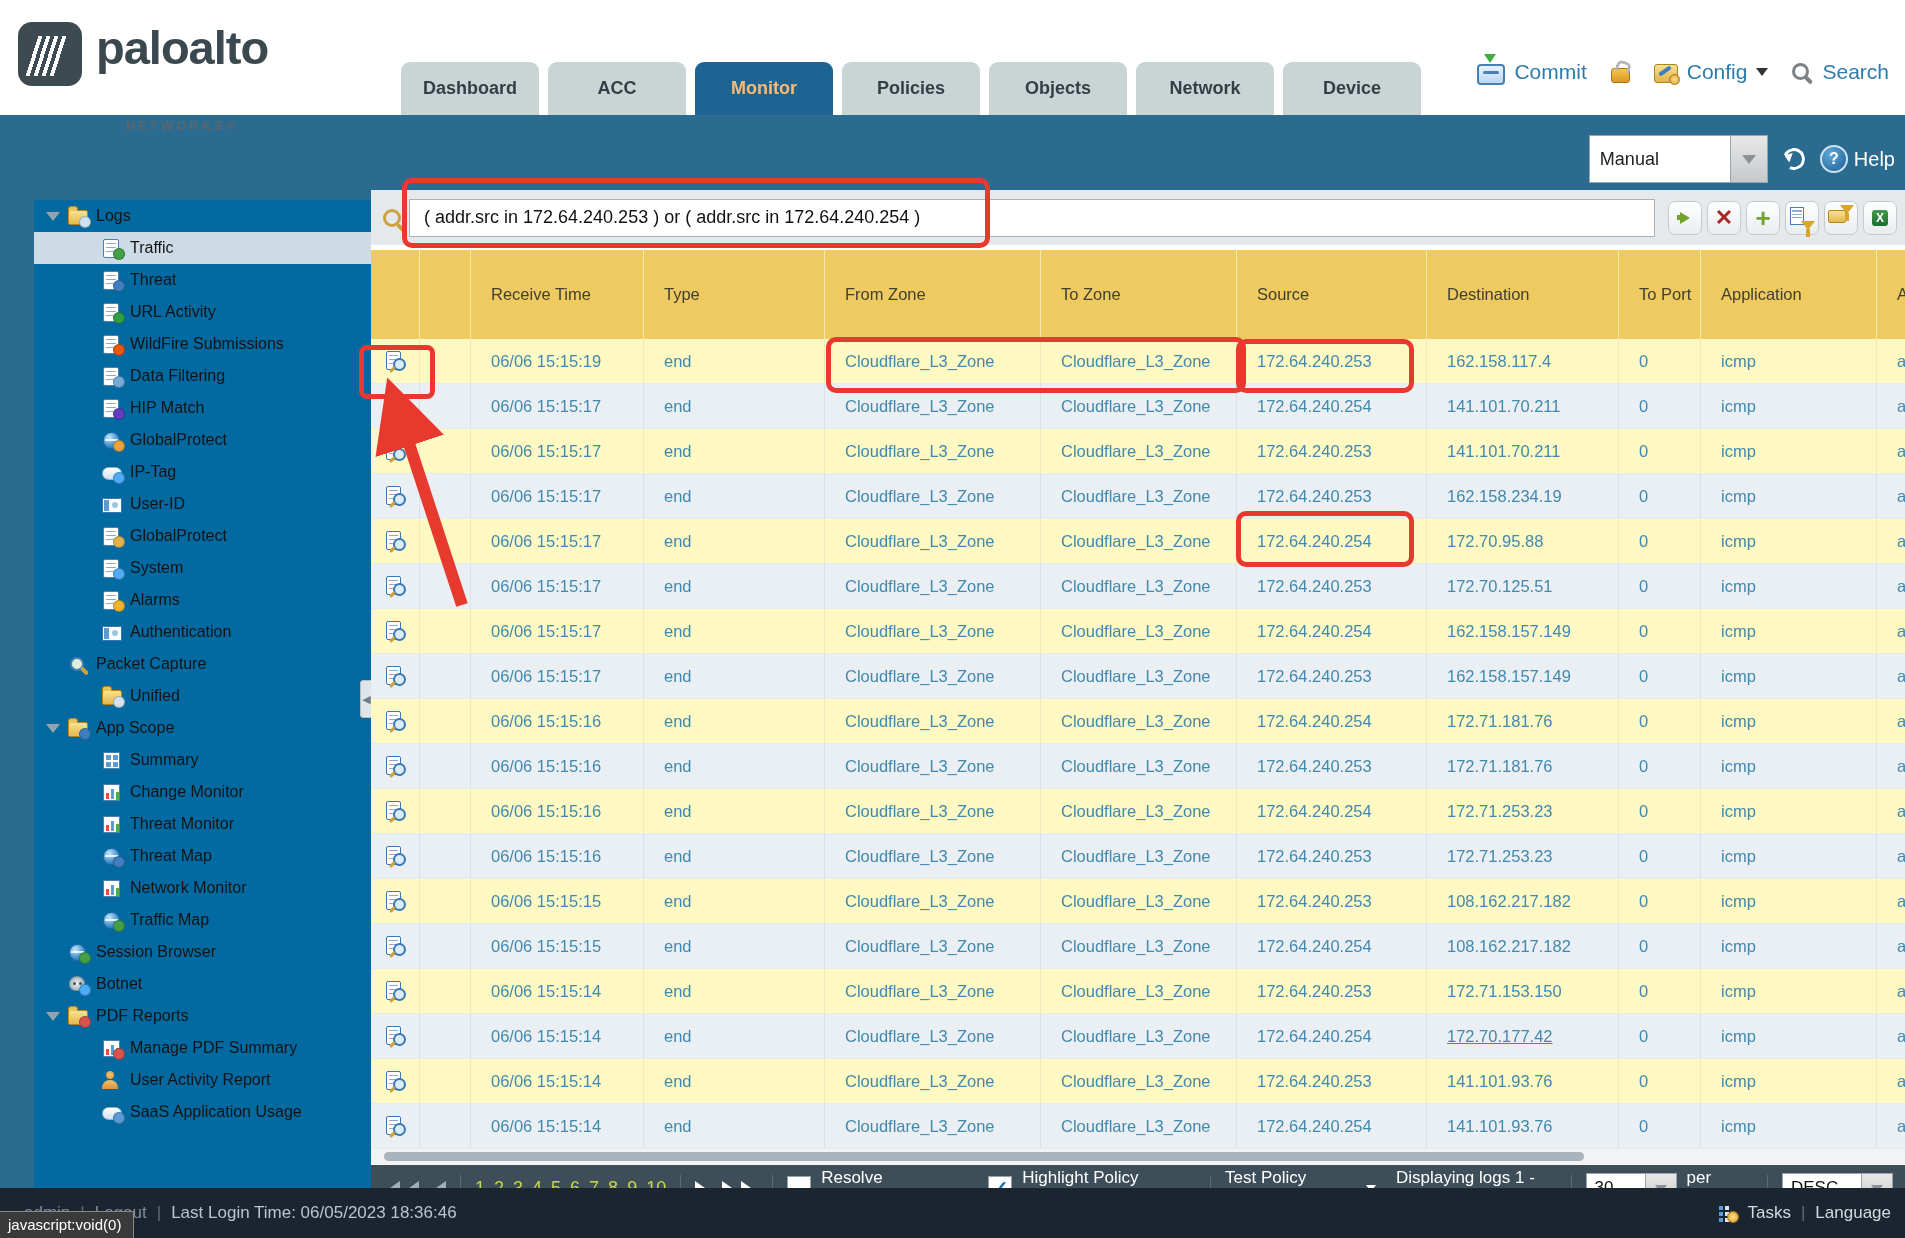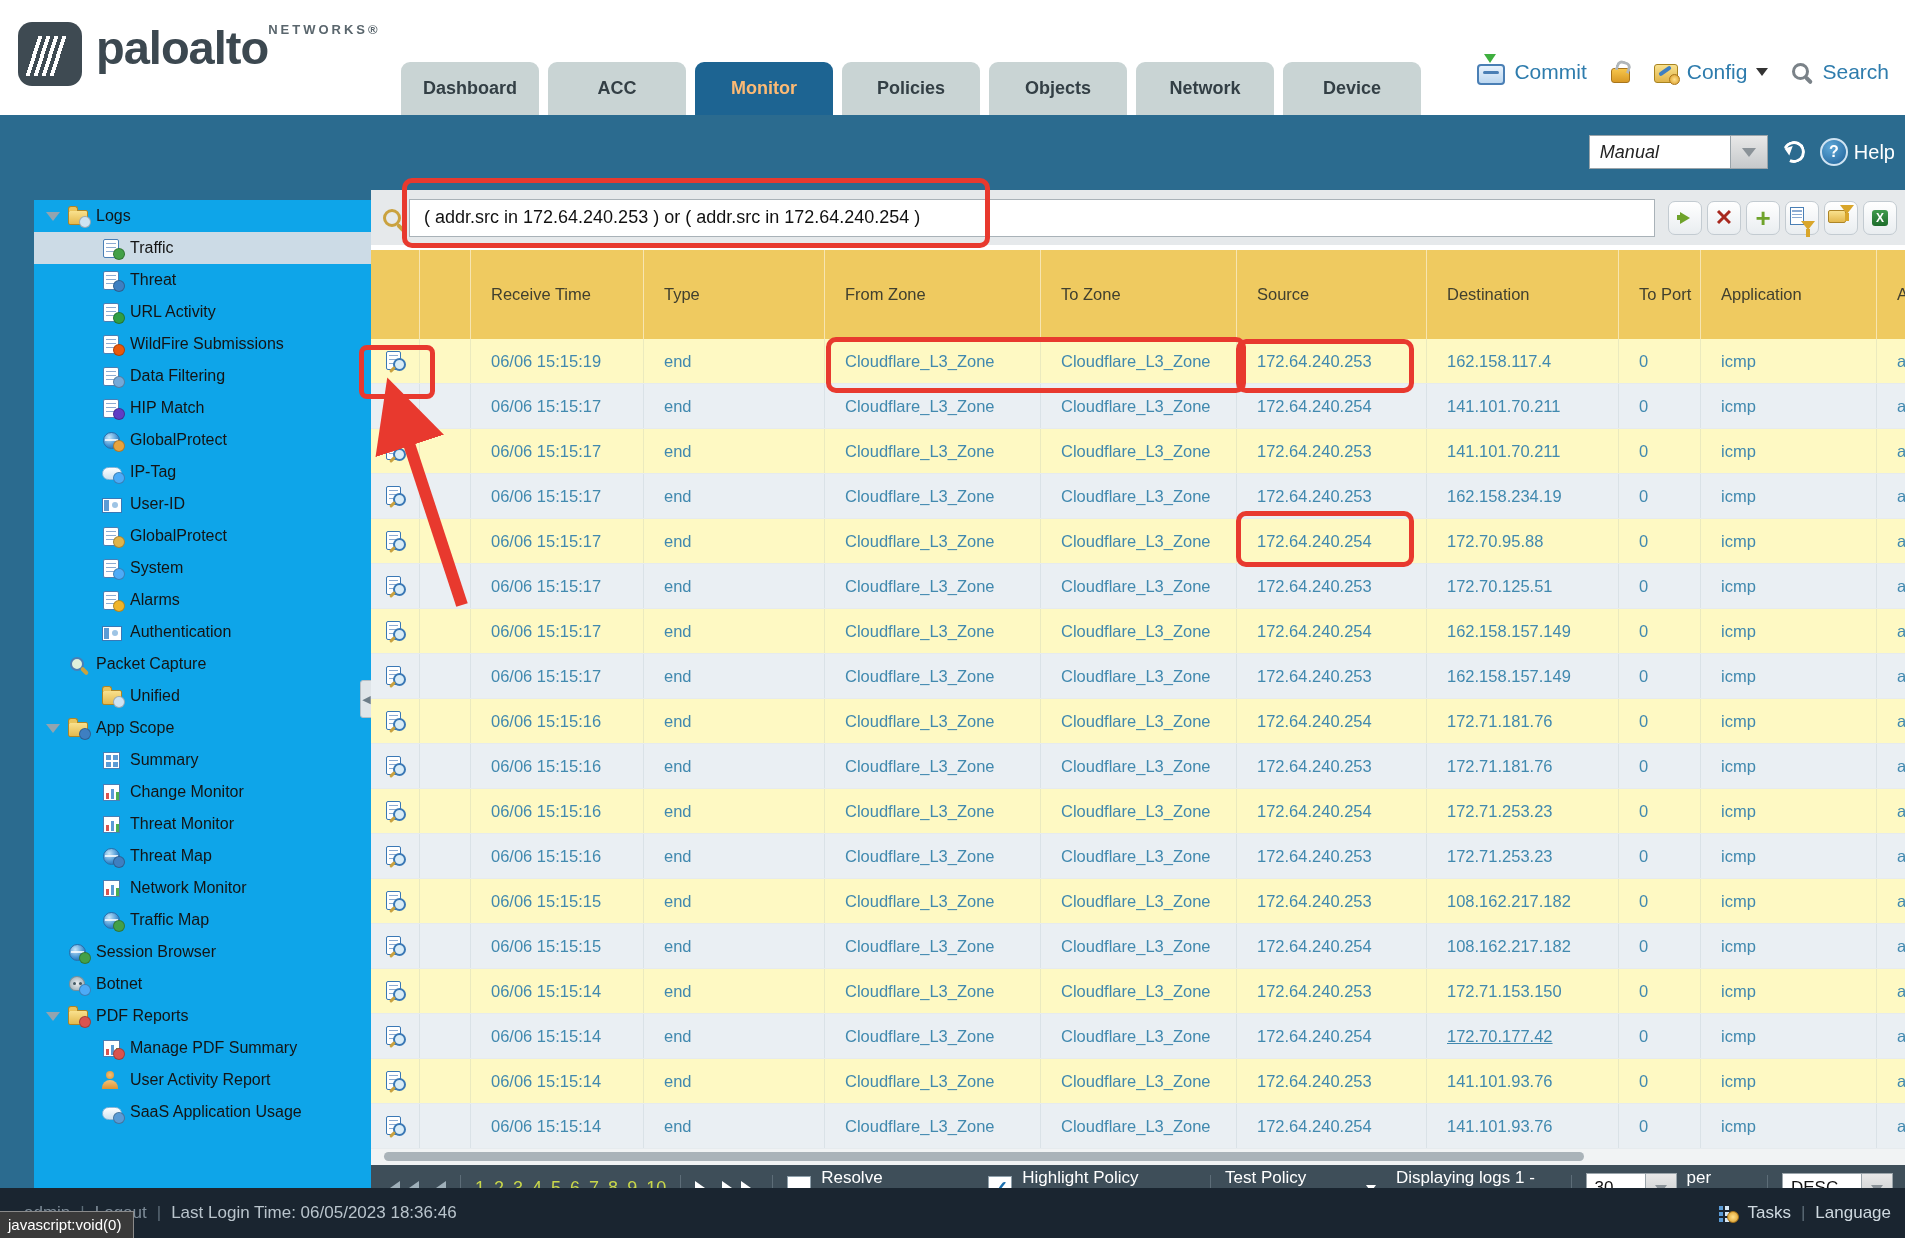--- a/index.html
+++ b/index.html
@@ -8,21 +8,21 @@
     background:#2b6b8f;font-family:"Liberation Sans",sans-serif;
     -webkit-font-smoothing:antialiased;
   }
   
   .header{position:absolute;left:0;top:0;width:1905px;height:115px;background:#fff;}
   .logo{position:absolute;left:18px;top:22px;display:flex;align-items:flex-start;gap:14px;}
   .logo-mark{width:64px;height:64px;background:#3e4a52;border-radius:14px;position:relative;overflow:hidden;}
   .logo-mark::before{content:"";position:absolute;left:10px;top:14px;width:44px;height:40px;
     background:linear-gradient(90deg,transparent 0 4px,#fff 4px 8px,transparent 8px 12px,#fff 12px 16px,transparent 16px 20px,#fff 20px 24px,transparent 24px 28px,#fff 28px 32px,transparent 32px);
     transform:skewX(-18deg);}
-  .logo-text{display:flex;flex-direction:row;align-items:flex-start;}
+  .logo-text{display:flex;flex-direction:column;align-items:center;gap:44px;}
   .logo-name{font-size:47px;font-weight:600;color:#3c4850;letter-spacing:-1px;line-height:52px;}
   .logo-sub{font-size:13px;color:#5a666d;letter-spacing:3px;font-weight:bold;}
   
   .tabs{position:absolute;left:401px;bottom:0;display:flex;}
   .tab{width:138px;height:53px;margin-right:9px;background:#c9d4d4;border-radius:9px 9px 0 0;
     display:flex;align-items:center;justify-content:center;font-size:18px;font-weight:bold;color:#333f45;cursor:pointer;}
   .tab.active{background:#1d6492;color:#fdba74;}
   
   .top-actions{position:absolute;right:16px;top:58px;display:flex;align-items:center;gap:9px;color:#2e7cad;font-size:21px;}
   .commit-ic{width:24px;height:17px;background:linear-gradient(#e9f3fd,#bcd7f0);border:2px solid #4a7fb5;border-radius:4px;position:relative;margin-top:6px;}
@@ -31,30 +31,30 @@
   .lock-ic{width:17px;height:13px;background:linear-gradient(#f7c64b,#d99a26);border:1px solid #a8751c;border-radius:3px;position:relative;margin-top:8px;}
   .lock-ic::before{content:"";position:absolute;left:4px;top:-8px;width:9px;height:8px;border:3px solid #b0b6ba;border-bottom:none;border-radius:6px 6px 0 0;transform:rotate(18deg);}
   .config-ic{width:22px;height:17px;background:linear-gradient(#f9e18e,#e0b44a);border:1px solid #a8831f;border-radius:3px;position:relative;margin-top:3px;}
   .config-ic::before{content:"";position:absolute;left:3px;top:4px;width:14px;height:4px;background:#3e7fc1;border-radius:2px;transform:rotate(-35deg);}
   .config-ic::after{content:"";position:absolute;right:-3px;bottom:-3px;width:9px;height:9px;border-radius:50%;background:radial-gradient(#ffe08a,#d99a26);border:1px solid #a8751c;}
   .caret{width:0;height:0;border:6px solid transparent;border-top:8px solid #333;margin-top:6px;}
   .search-ic{width:11px;height:11px;border:3px solid #7a8288;border-radius:50%;position:relative;margin-right:4px;}
   .search-ic::after{content:"";position:absolute;right:-7px;bottom:-5px;width:9px;height:4px;background:#7a8288;border-radius:2px;transform:rotate(45deg);}
   
   .refresh-bar{position:absolute;top:135px;right:10px;display:flex;align-items:center;gap:15px;}
-  .select-box{display:flex;height:34px;font-style:italic;}
+  .select-box{display:flex;height:48px;}
   .select-val{width:130px;background:#fff;border:1px solid #9aa4aa;font-size:18px;color:#222;display:flex;align-items:center;padding-left:10px;}
   .select-btn{width:36px;background:linear-gradient(#e8e8e8,#c6c9cb);border:1px solid #9aa4aa;border-left:none;display:flex;align-items:center;justify-content:center;}
   .select-btn i{width:0;height:0;border:7px solid transparent;border-top:9px solid #8a9298;margin-top:8px;}
   .refresh-ic{width:16px;height:16px;border:3px solid #fff;border-radius:50%;border-left-color:transparent;position:relative;transform:rotate(-20deg);}
   .refresh-ic::before{content:"";position:absolute;left:-5px;top:-3px;border:5px solid transparent;border-right:7px solid #fff;transform:rotate(40deg);}
   .help-wrap{display:flex;align-items:center;gap:6px;color:#fff;font-size:20px;}
   .help-ic{width:24px;height:24px;border-radius:50%;background:radial-gradient(circle at 35% 30%,#5fa8d8,#1d5f96);border:2px solid #cfe3f2;color:#fff;font-weight:bold;font-size:16px;display:flex;align-items:center;justify-content:center;}
   
-  .sidebar{position:absolute;left:34px;top:200px;width:337px;height:988px;background:#0ea5e9;border-right:1px solid #eab308;overflow:hidden;}
+  .sidebar{position:absolute;left:34px;top:200px;width:337px;height:988px;background:#0369a1;border-right:1px solid #eab308;overflow:hidden;}
   .tree-item{height:32px;display:flex;align-items:center;font-size:16px;color:#141414;cursor:pointer;white-space:nowrap;}
   .tree-item.selected{background:#ccdbe6;}
   .tree-item .spacer{width:22px;flex:none;}
   .tree-item .tri{width:0;height:0;border-left:7px solid transparent;border-right:7px solid transparent;border-top:9px solid #93a4af;margin:0 8px 0 0;flex:none;}
   .lvl0{padding-left:12px;}
   .lvl1{padding-left:68px;}
   .lbl{margin-left:8px;}
   .collapse-handle{position:absolute;left:360px;top:680px;width:11px;height:36px;background:#dfe5e9;border:1px solid #b5bfc6;border-radius:3px 0 0 3px;display:flex;align-items:center;justify-content:center;color:#6d7d88;font-size:11px;}
   
   .ic{width:20px;height:20px;position:relative;flex:none;display:inline-block;}

